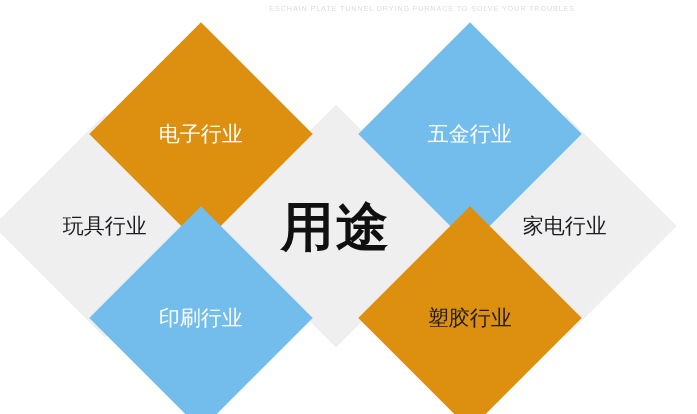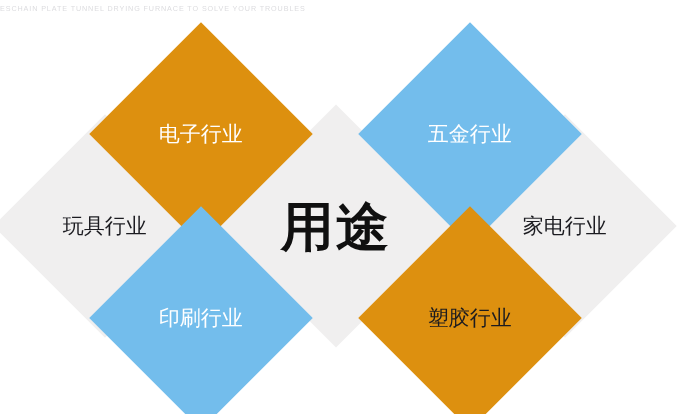--- a/index.html
+++ b/index.html
@@ -18,21 +18,21 @@
     background: #ffffff;
     font-family: "Liberation Sans", "DejaVu Sans", sans-serif;
   }
 
   
   #tagline {
     position: absolute;
     top: 4px;
     left: 0;
     width: 575px;
-    text-align: left;
+    text-align: right;
     font-size: 7.2px;
     letter-spacing: 0.9px;
     color: #dcdcdf;
     font-weight: 400;
     white-space: nowrap;
     user-select: none;
   }
 
   
   #stage {

